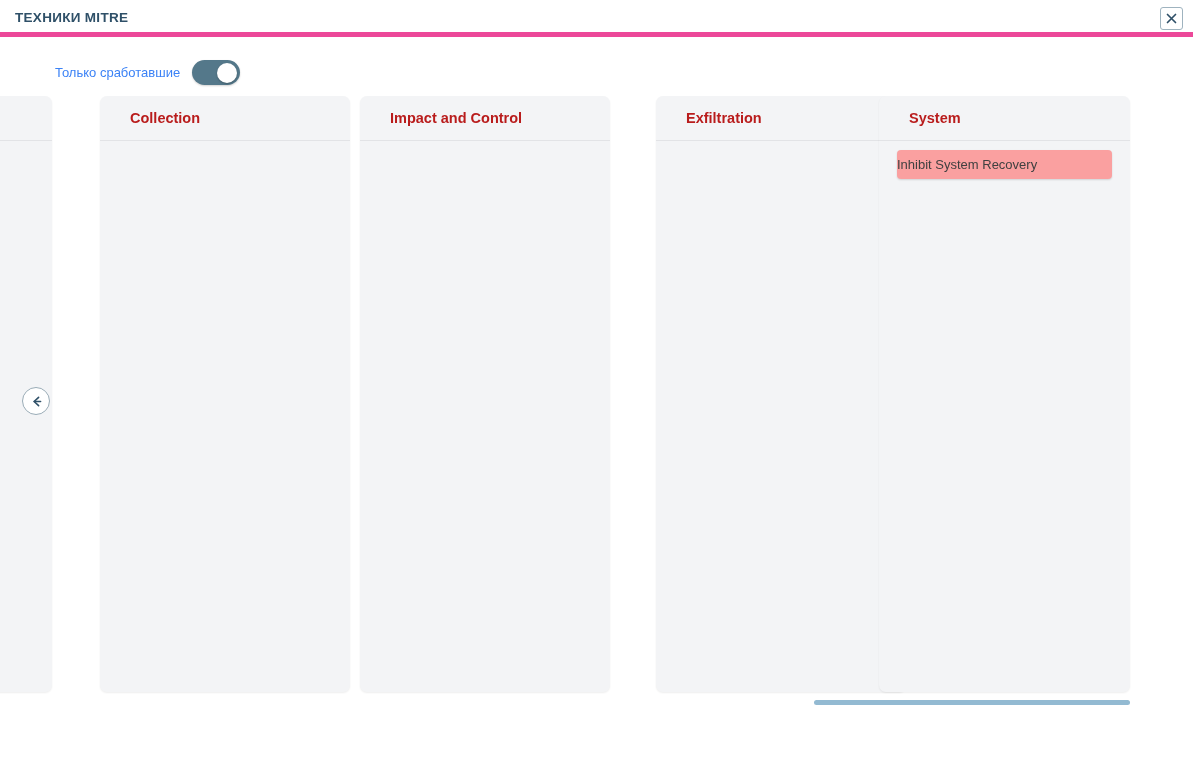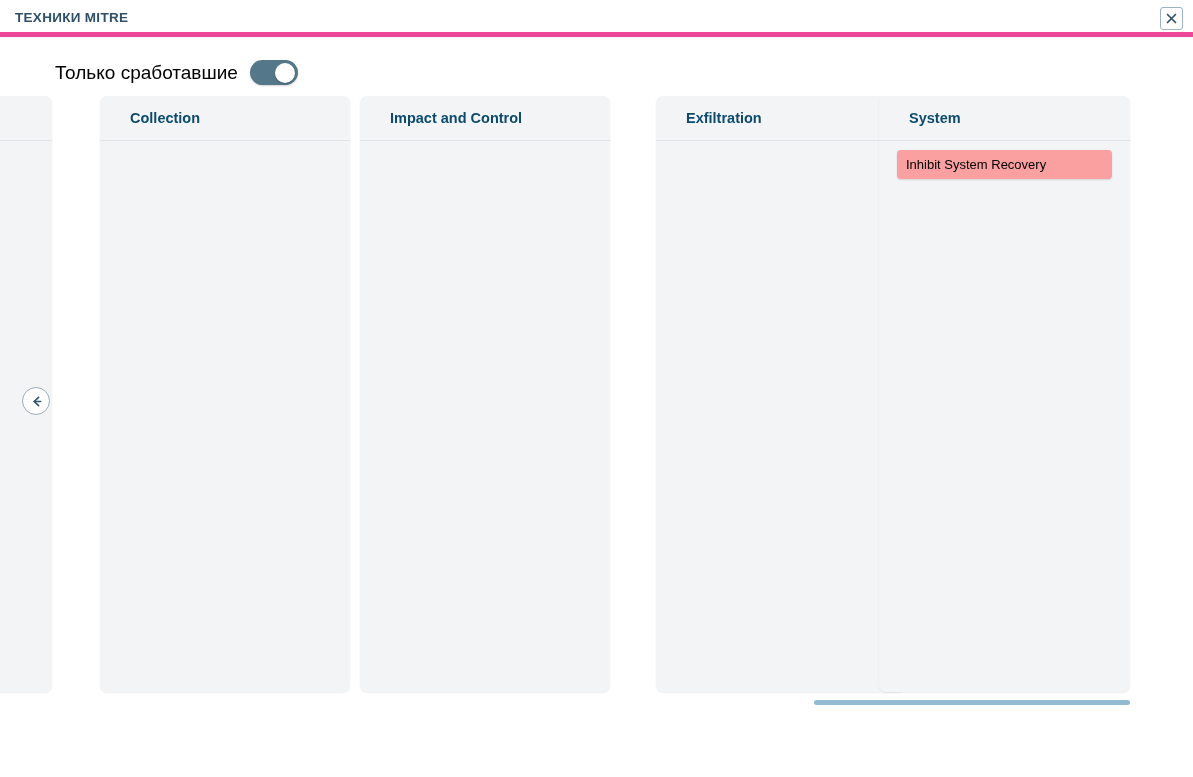--- a/index.html
+++ b/index.html
@@ -64,22 +64,22 @@
   }
   .toggle-row {
     position: absolute;
     left: 55px;
     top: 23px;
     display: flex;
     align-items: center;
     gap: 12px;
   }
   .toggle-label {
-    font-size: 19px;
-    color: #000000;
+    font-size: 13px;
+    color: #3b82f6;
     white-space: nowrap;
   }
   .toggle {
     position: relative;
     width: 48px;
     height: 25px;
     border-radius: 13px;
     background: #54788a;
     cursor: pointer;
     box-shadow: 0 1px 2px rgba(0,0,0,.18);
@@ -135,32 +135,32 @@
     height: 45px;
     border-bottom: 1px solid #e2e3e6;
     box-sizing: border-box;
     display: flex;
     align-items: center;
     padding-left: 30px;
   }
   .col-head-title {
     font-size: 14.5px;
     font-weight: bold;
-    color: #0c4a6e;
+    color: #b91c1c;
     white-space: nowrap;
   }
   .col-body {
     padding: 9px 18px 0 18px;
   }
   .tech-card {
     background: #faa0a0;
     border-radius: 4px;
-    padding: 7px 9px;
+    padding: 7px 0;
     font-size: 13px;
-    color: #000000;
+    color: #404040;
     margin-bottom: 8px;
     box-shadow: 0 1px 2px rgba(0,0,0,.14);
     cursor: pointer;
     white-space: nowrap;
     overflow: hidden;
     text-overflow: ellipsis;
   }
 
   
   #col-0 { left: -40px; width: 92px; }

